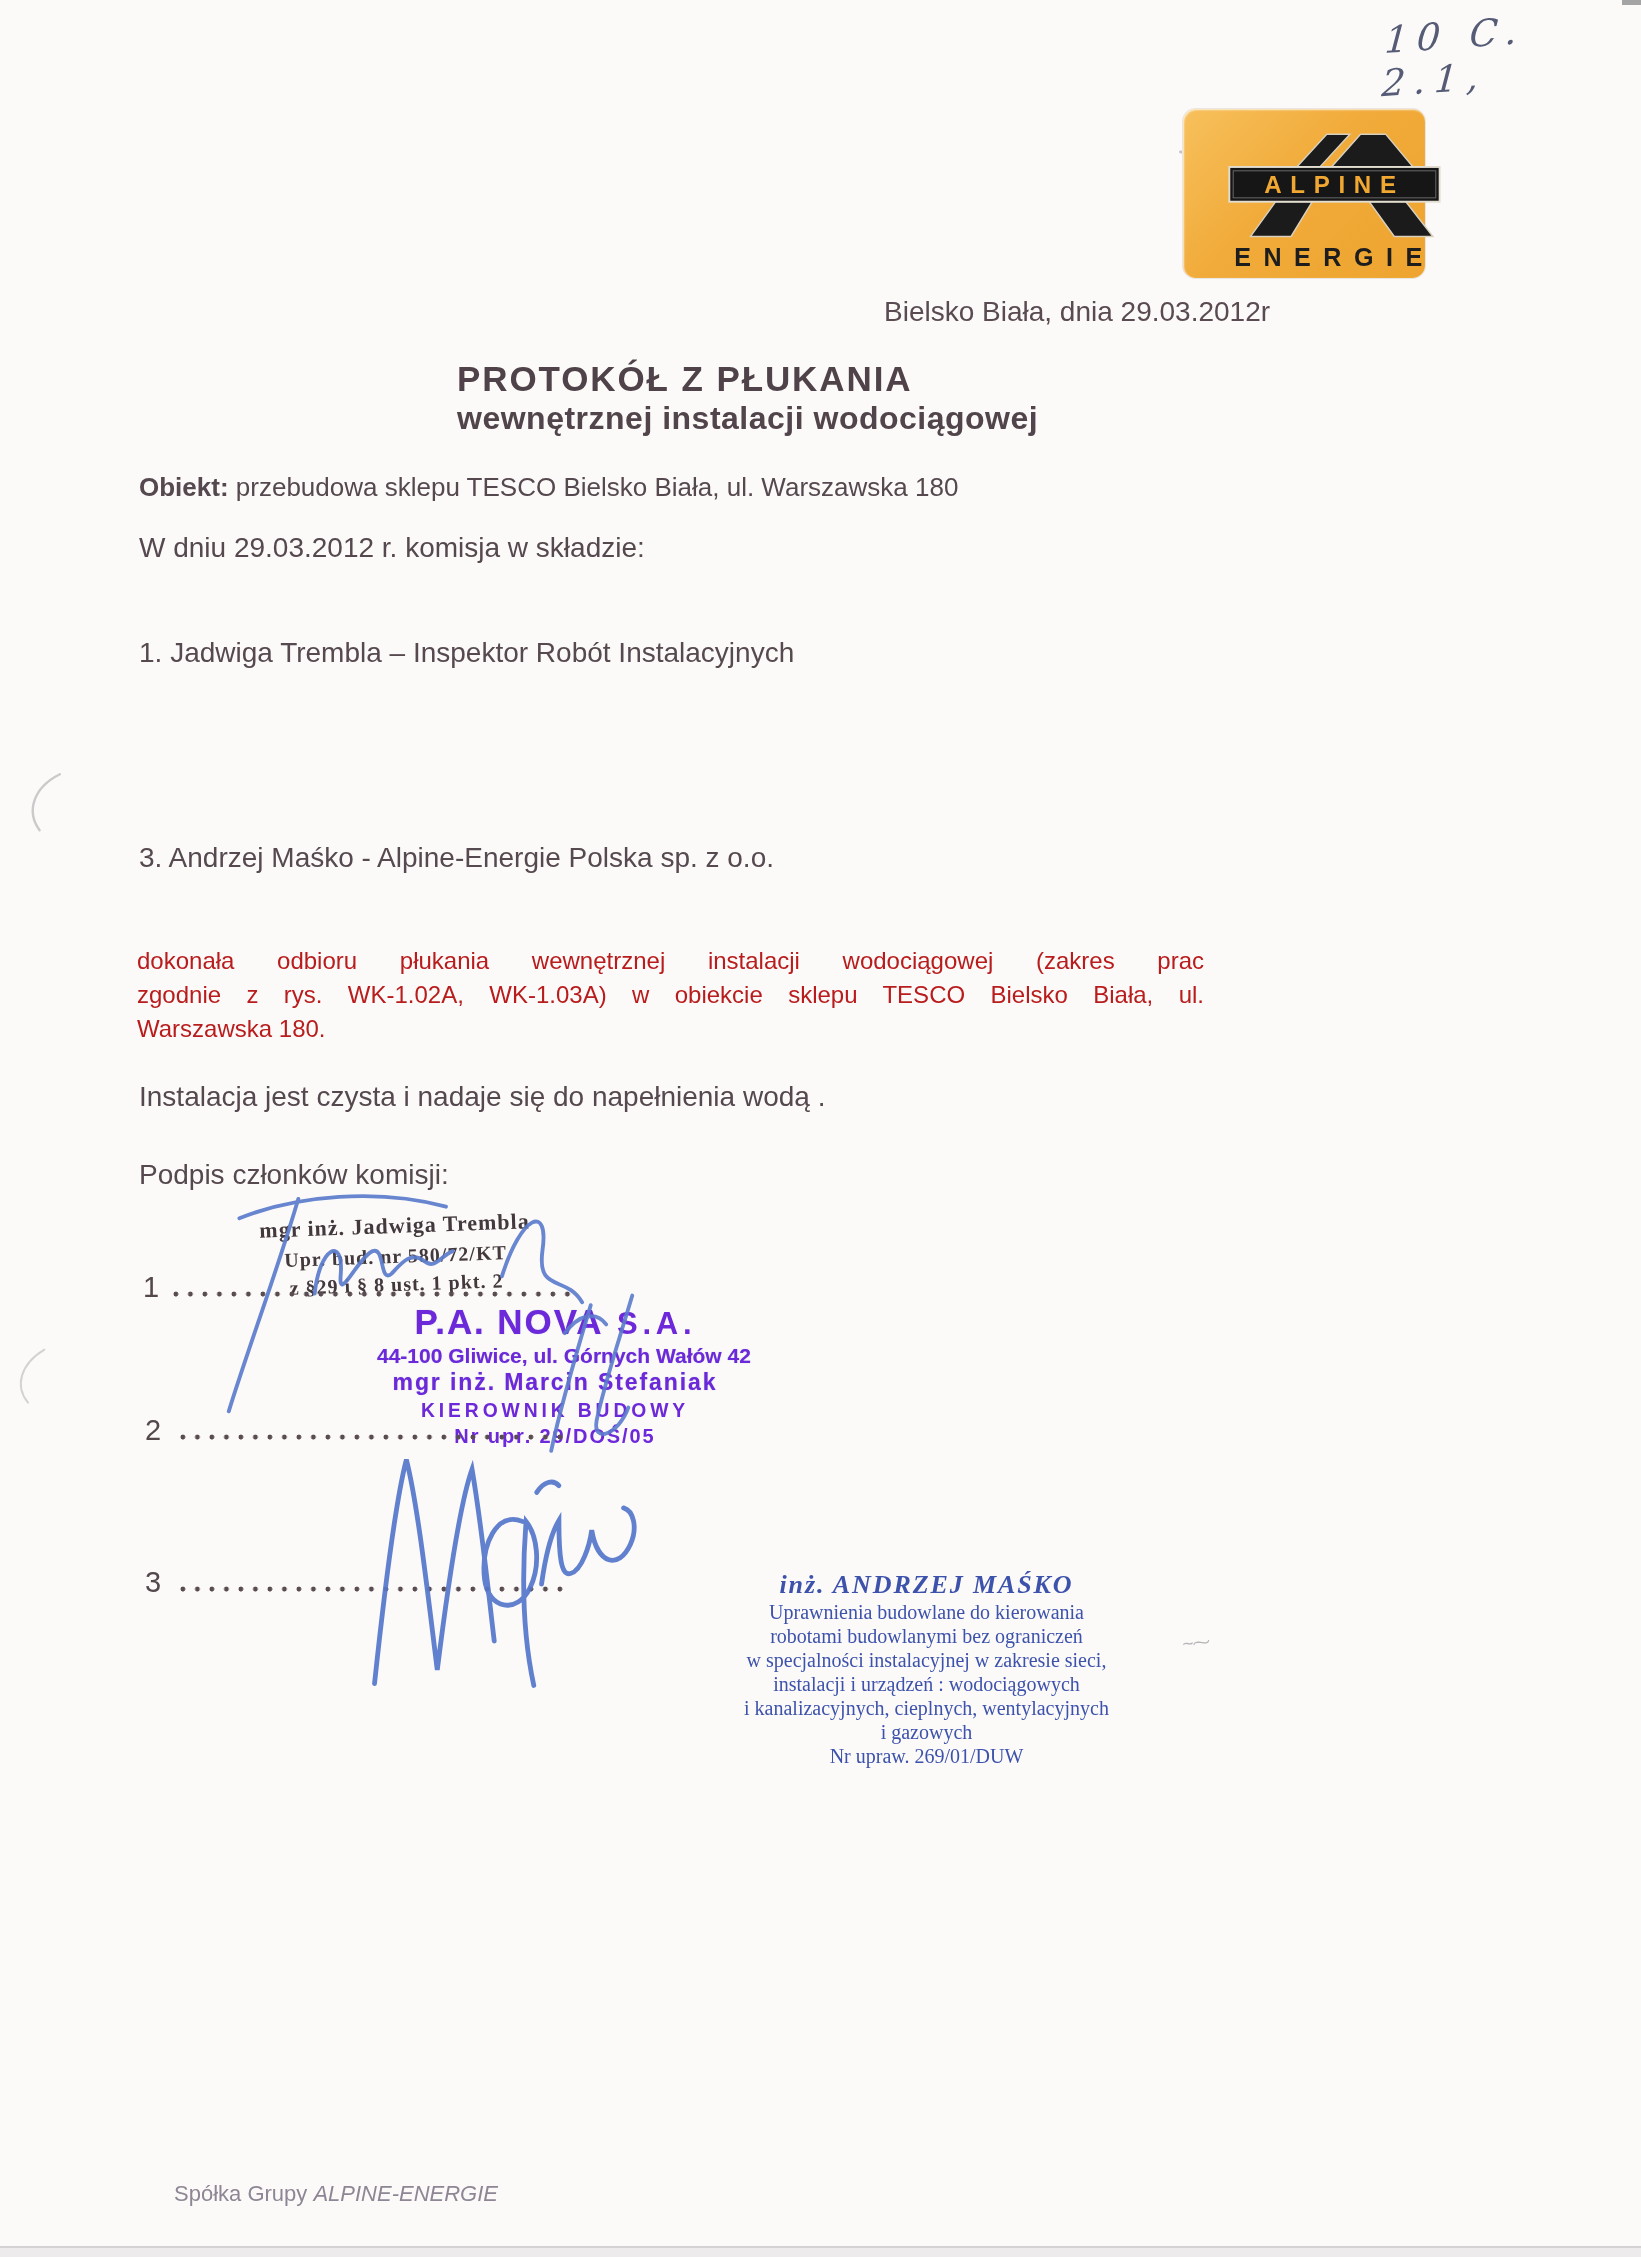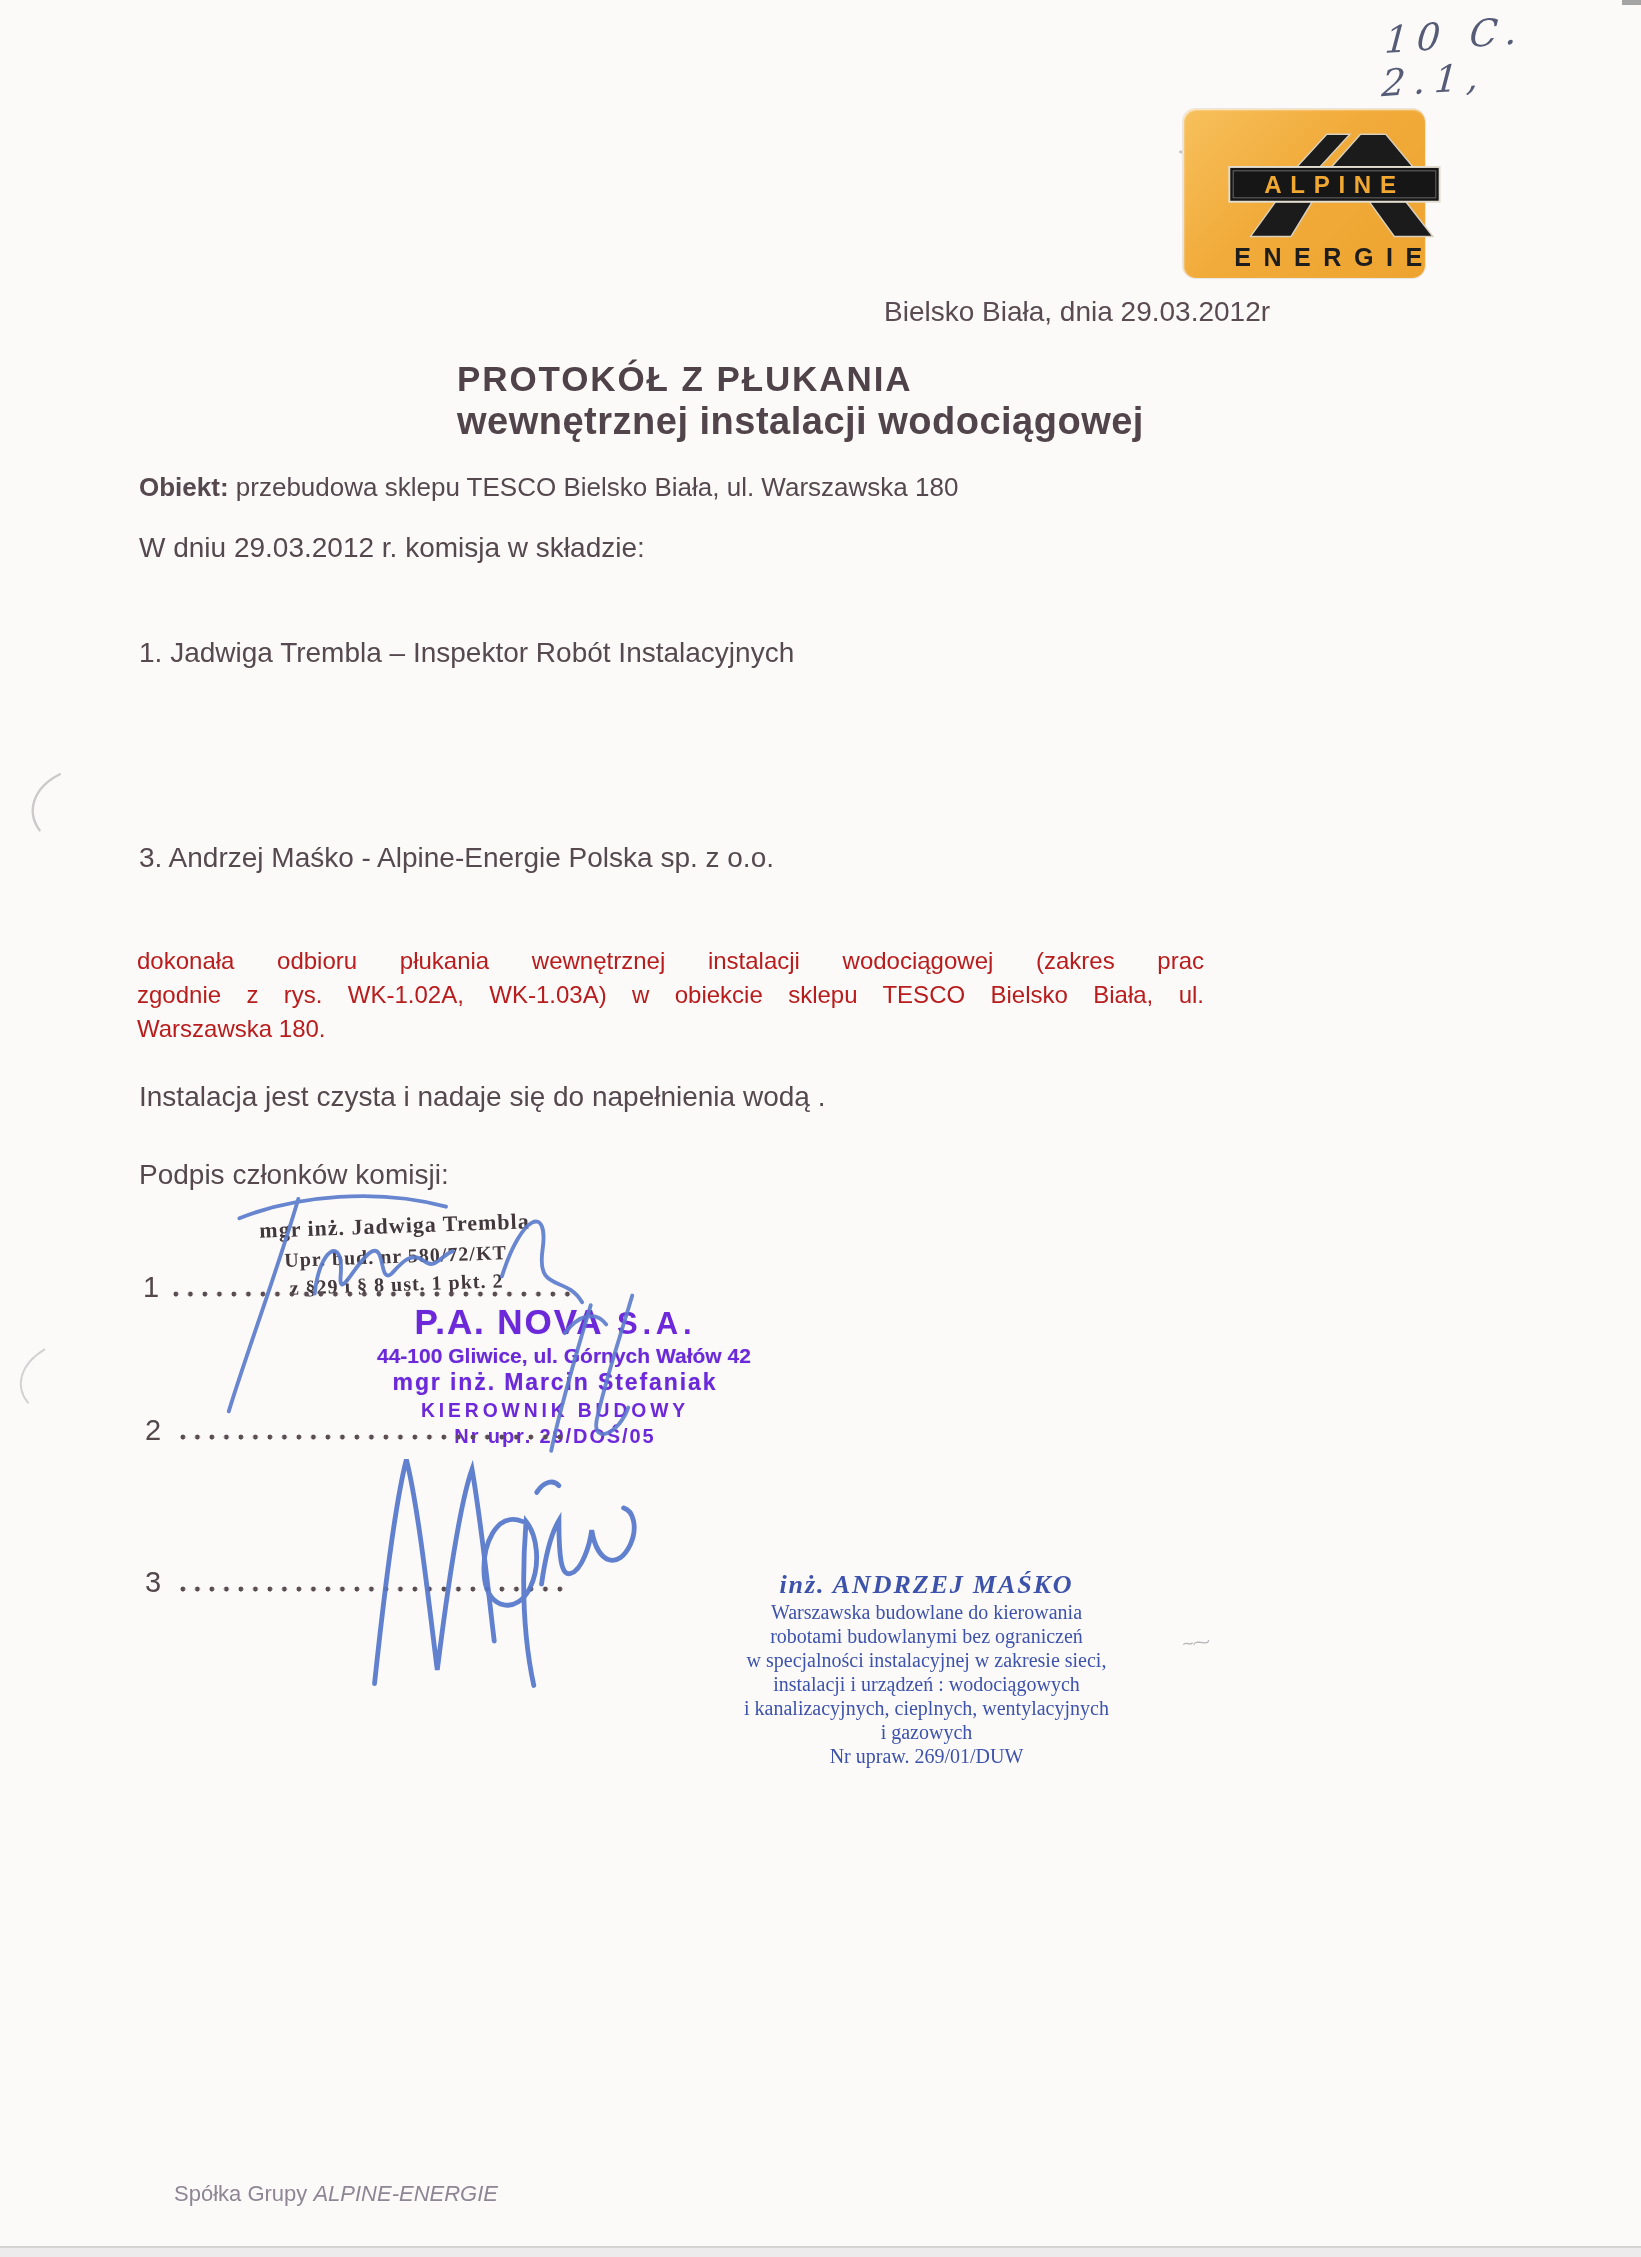--- a/index.html
+++ b/index.html
@@ -21,21 +21,21 @@
   .logo{
     left:1183px; top:109px; width:242px; height:169px;
     background:linear-gradient(135deg,#f7c05c 0%, #f1ab3a 45%, #eea42f 100%);
     border-radius:12.6px;
     box-shadow: inset 1px 1px 1.9px rgba(255,255,255,.8), 0 0 0 1px #e9e6e2;
   }
   .logo svg{position:absolute;left:0;top:0;}
   
   .dateline{left:884px; top:296px; font-size:28px; color:#5a4b52;}
   .title{left:457px; top:359px; font-size:35px; font-weight:bold; letter-spacing:1.9px; color:#4f4349;}
-  .subtitle{left:457px; top:400px; font-size:38px; font-weight:bold; letter-spacing:0.5px; color:#51454b;}
+  .subtitle{left:457px; top:400px; font-size:32px; font-weight:bold; letter-spacing:0.5px; color:#51454b;}
   .objectline{left:139px; top:472px; font-size:26px;}
   .objectline b{font-weight:bold;}
   .intro{left:139px; top:532px; font-size:28px;}
   .citem{left:139px; font-size:28px; color:#56494f;}
   .para{left:137px; top:944px; width:1067px; font-size:24px; line-height:34px; color:#b91c1c;}
   .para .just{text-align:justify; text-align-last:justify;}
   .statement{left:139px; top:1081px; font-size:28px;}
   .sigheading{left:139px; top:1159px; font-size:28px;}
   
   .rownum{font-size:29px; color:#54484d;}
@@ -150,21 +150,21 @@
   </div>
 
   <div class="abs rownum" style="left:145px; top:1414px;">2</div>
   <div class="abs dots" style="left:179px; top:1433px; width:389px;"></div>
 
   <div class="abs rownum" style="left:145px; top:1566px;">3</div>
   <div class="abs dots" style="left:179px; top:1585px; width:389px;"></div>
 
   <div class="abs masko">
     <div class="name">inż. ANDRZEJ MAŚKO</div>
-    <div class="mline">Warszawska budowlane do kierowania</div>
+    <div class="mline">Uprawnienia budowlane do kierowania</div>
     <div class="mline">robotami budowlanymi bez ograniczeń</div>
     <div class="mline">w specjalności instalacyjnej w zakresie sieci,</div>
     <div class="mline">instalacji i urządzeń : wodociągowych</div>
     <div class="mline">i kanalizacyjnych, cieplnych, wentylacyjnych</div>
     <div class="mline">i gazowych</div>
     <div class="mline">Nr upraw. 269/01/DUW</div>
   </div>
 
   <div class="abs smudge">~⁓</div>
 

